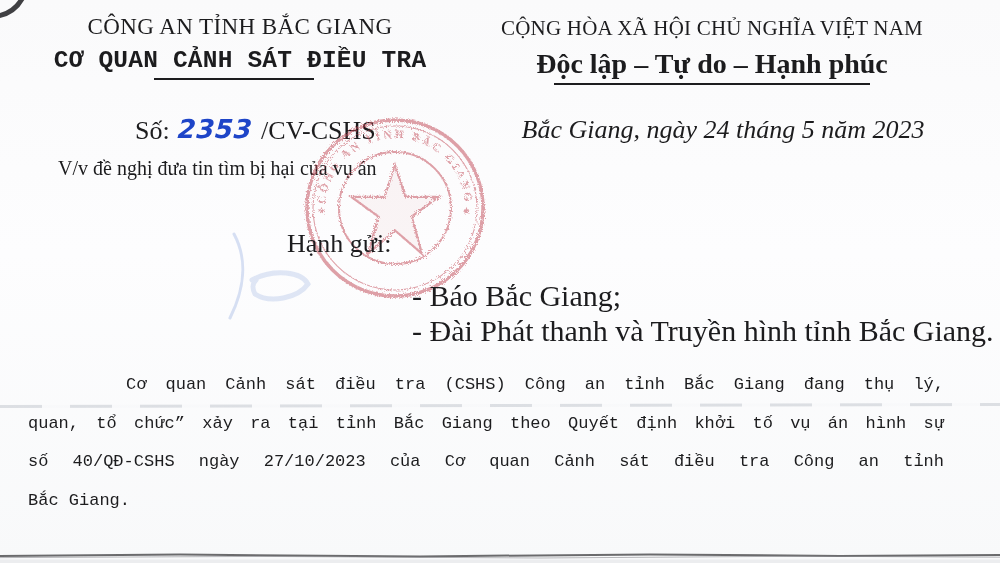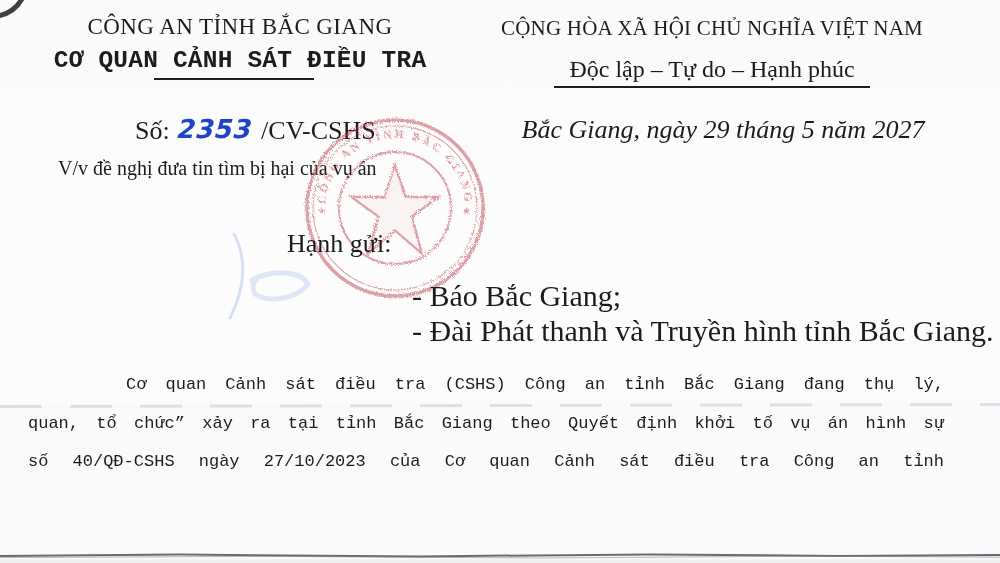--- a/index.html
+++ b/index.html
@@ -12,21 +12,21 @@
     position:absolute; inset:0;
     background:linear-gradient(180deg,#fafafb 0%,#fdfdfe 45%,#f8f9fa 100%);
   }
   
   .hdr-left { position:absolute; left:45px; top:13px; width:390px; text-align:center; line-height:1.2; }
   .hdr-left .l1 { font-size:23px; letter-spacing:.4px; }
   .hdr-left .l2 { font-size:24.5px; font-weight:bold; margin-top:5px; letter-spacing:.2px;font-family:Liberation Mono, monospace; }
   .hdr-left .rule { width:160px; height:2.5px; background:#1d1d1f; margin:3px auto 0; position:relative; left:-6px; }
   .hdr-right { position:absolute; left:452px; top:16px; width:520px; text-align:center; line-height:1.2; }
   .hdr-right .l1 { font-size:21px; font-weight:normal; letter-spacing:.2px; }
-  .hdr-right .l2 { font-size:24px; font-weight:normal; margin-top:14px; }
+  .hdr-right .l2 { font-size:28px; font-weight:bold; margin-top:6px; }
   .hdr-right .rule { width:316px; height:2.5px; background:#1d1d1f; margin:2px auto 0; }
   
   .so-line { position:absolute; left:135px; top:115px; font-size:26px; white-space:nowrap; }
   .hand-number {
     font-family:"DejaVu Sans", sans-serif; font-weight:700; font-style:italic;
     font-size:26px; color:#1e45c8; letter-spacing:.5px;
     display:inline-block; transform:skewX(-4deg); position:relative; top:-1px; margin:0 2px;
   }
   .vv-line { position:absolute; left:58px; top:157px; font-size:20px; white-space:nowrap; }
   .date-line { position:absolute; left:513px; top:115px; width:420px; text-align:center; font-size:26px; font-style:italic; white-space:nowrap; }
@@ -68,21 +68,21 @@
 <div class="hdr-right">
   <div class="l1">CỘNG HÒA XÃ HỘI CHỦ NGHĨA VIỆT NAM</div>
   <div class="l2">Độc lập – Tự do – Hạnh phúc</div>
   <div class="rule"></div>
 </div>
 
 <div class="so-line"><span>Số:</span> <span class="hand-number">2353</span> <span>/CV-CSHS</span></div>
 
 <div class="vv-line">V/v đề nghị đưa tin tìm bị hại của vụ án</div>
 
-<div class="date-line">Bắc Giang, ngày 29 tháng 5 năm 2027</div>
+<div class="date-line">Bắc Giang, ngày 24 tháng 5 năm 2023</div>
 
 <svg class="stamp" viewBox="0 0 200 200">
   <defs>
     <filter id="rough" x="-10%" y="-10%" width="120%" height="120%">
       <feTurbulence type="fractalNoise" baseFrequency="0.85" numOctaves="2" result="n"></feTurbulence>
       <feDisplacementMap in="SourceGraphic" in2="n" scale="5"></feDisplacementMap>
     </filter>
     <path id="arcTop" d="M 30,100 A 70,70 0 0 1 170,100" fill="none"></path>
     <path id="arcBot" d="M 34,112 A 68,68 0 0 0 166,112" fill="none"></path>
   </defs>
@@ -108,20 +108,21 @@
 
 <div class="recipients">
   <div>- Báo Bắc Giang;</div>
   <div>- Đài Phát thanh và Truyền hình tỉnh Bắc Giang.</div>
 </div>
 
 <div class="body-para">
   <div class="body-line first">Cơ quan Cảnh sát điều tra (CSHS) Công an tỉnh Bắc Giang đang thụ lý,</div>
   <div class="body-line">quan, tổ chức” xảy ra tại tỉnh Bắc Giang theo Quyết định khởi tố vụ án hình sự</div>
   <div class="body-line">số 40/QĐ-CSHS ngày 27/10/2023 của Cơ quan Cảnh sát điều tra Công an tỉnh</div>
+  <div class="body-line last">Bắc Giang.</div>
 </div>
 
 <div class="crease-mid"></div>
 <svg class="bottom-edge" viewBox="0 0 1000 12" preserveAspectRatio="none">
   <path d="M0,5 L180,3.6 L420,5.4 L650,3.4 L840,5 L1000,4" fill="none" stroke="#47474a" stroke-width="2" opacity=".8"></path>
   <path d="M0,6.6 L260,5.4 L540,7 L800,5.2 L1000,6.2" fill="none" stroke="#8b8b90" stroke-width="1" opacity=".6"></path>
   <rect x="0" y="8.5" width="1000" height="3.5" fill="#e9eaec" opacity=".8"></rect>
 </svg>
 
 </body></html>

